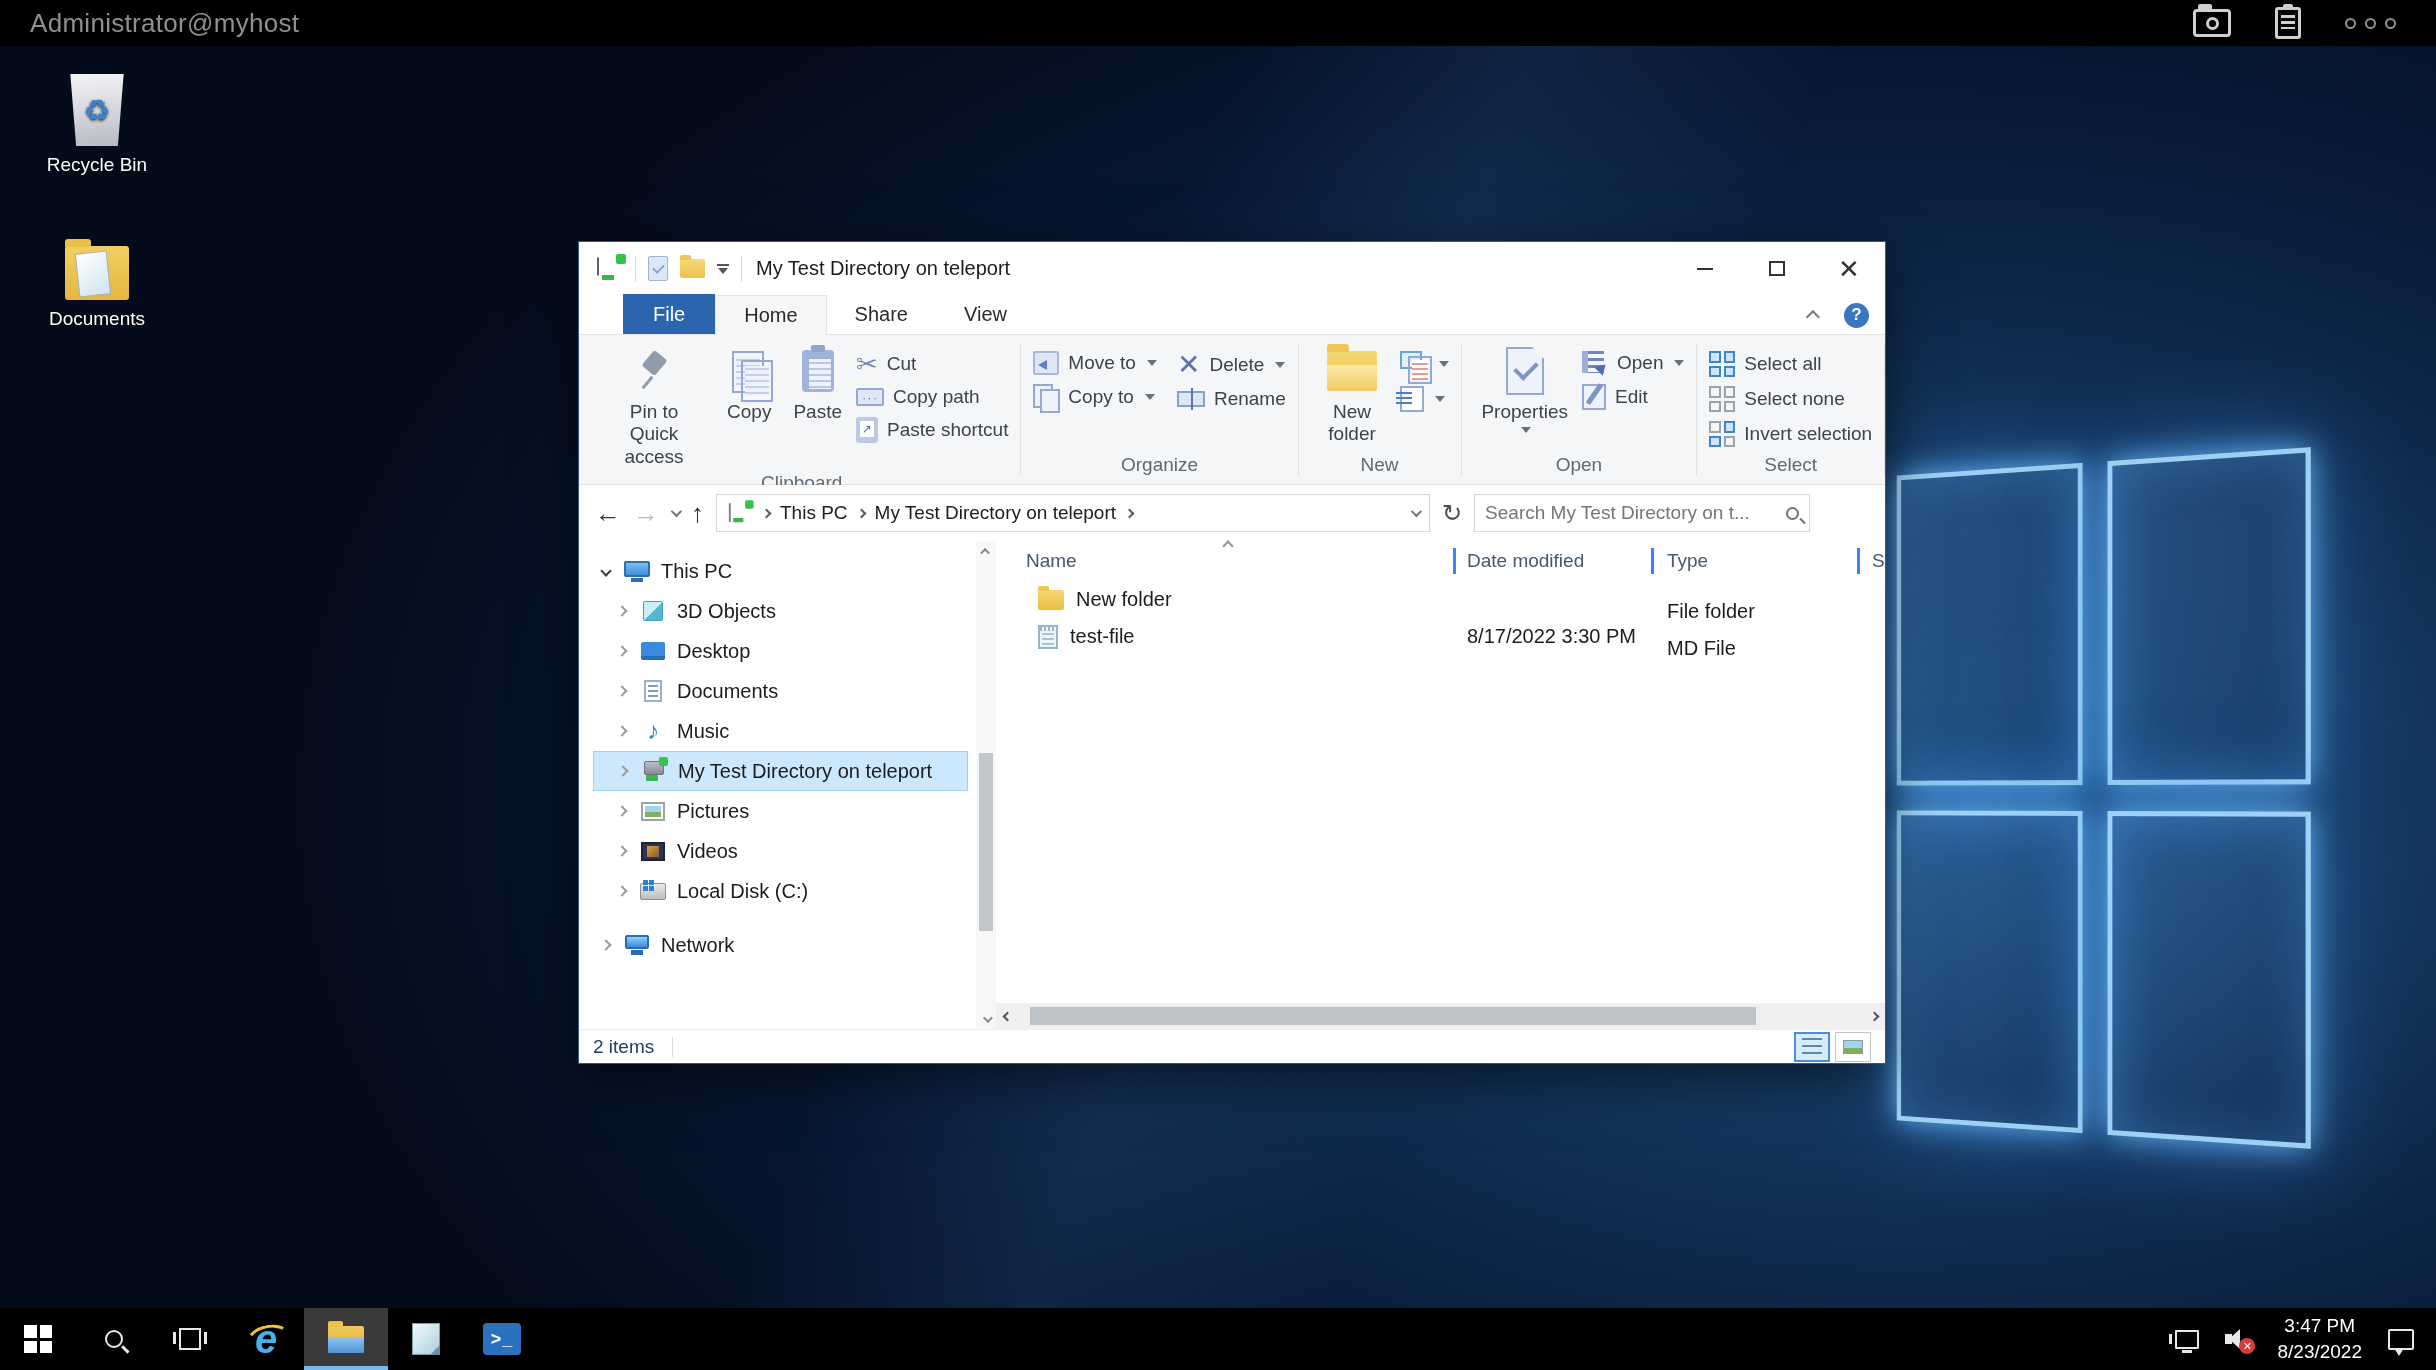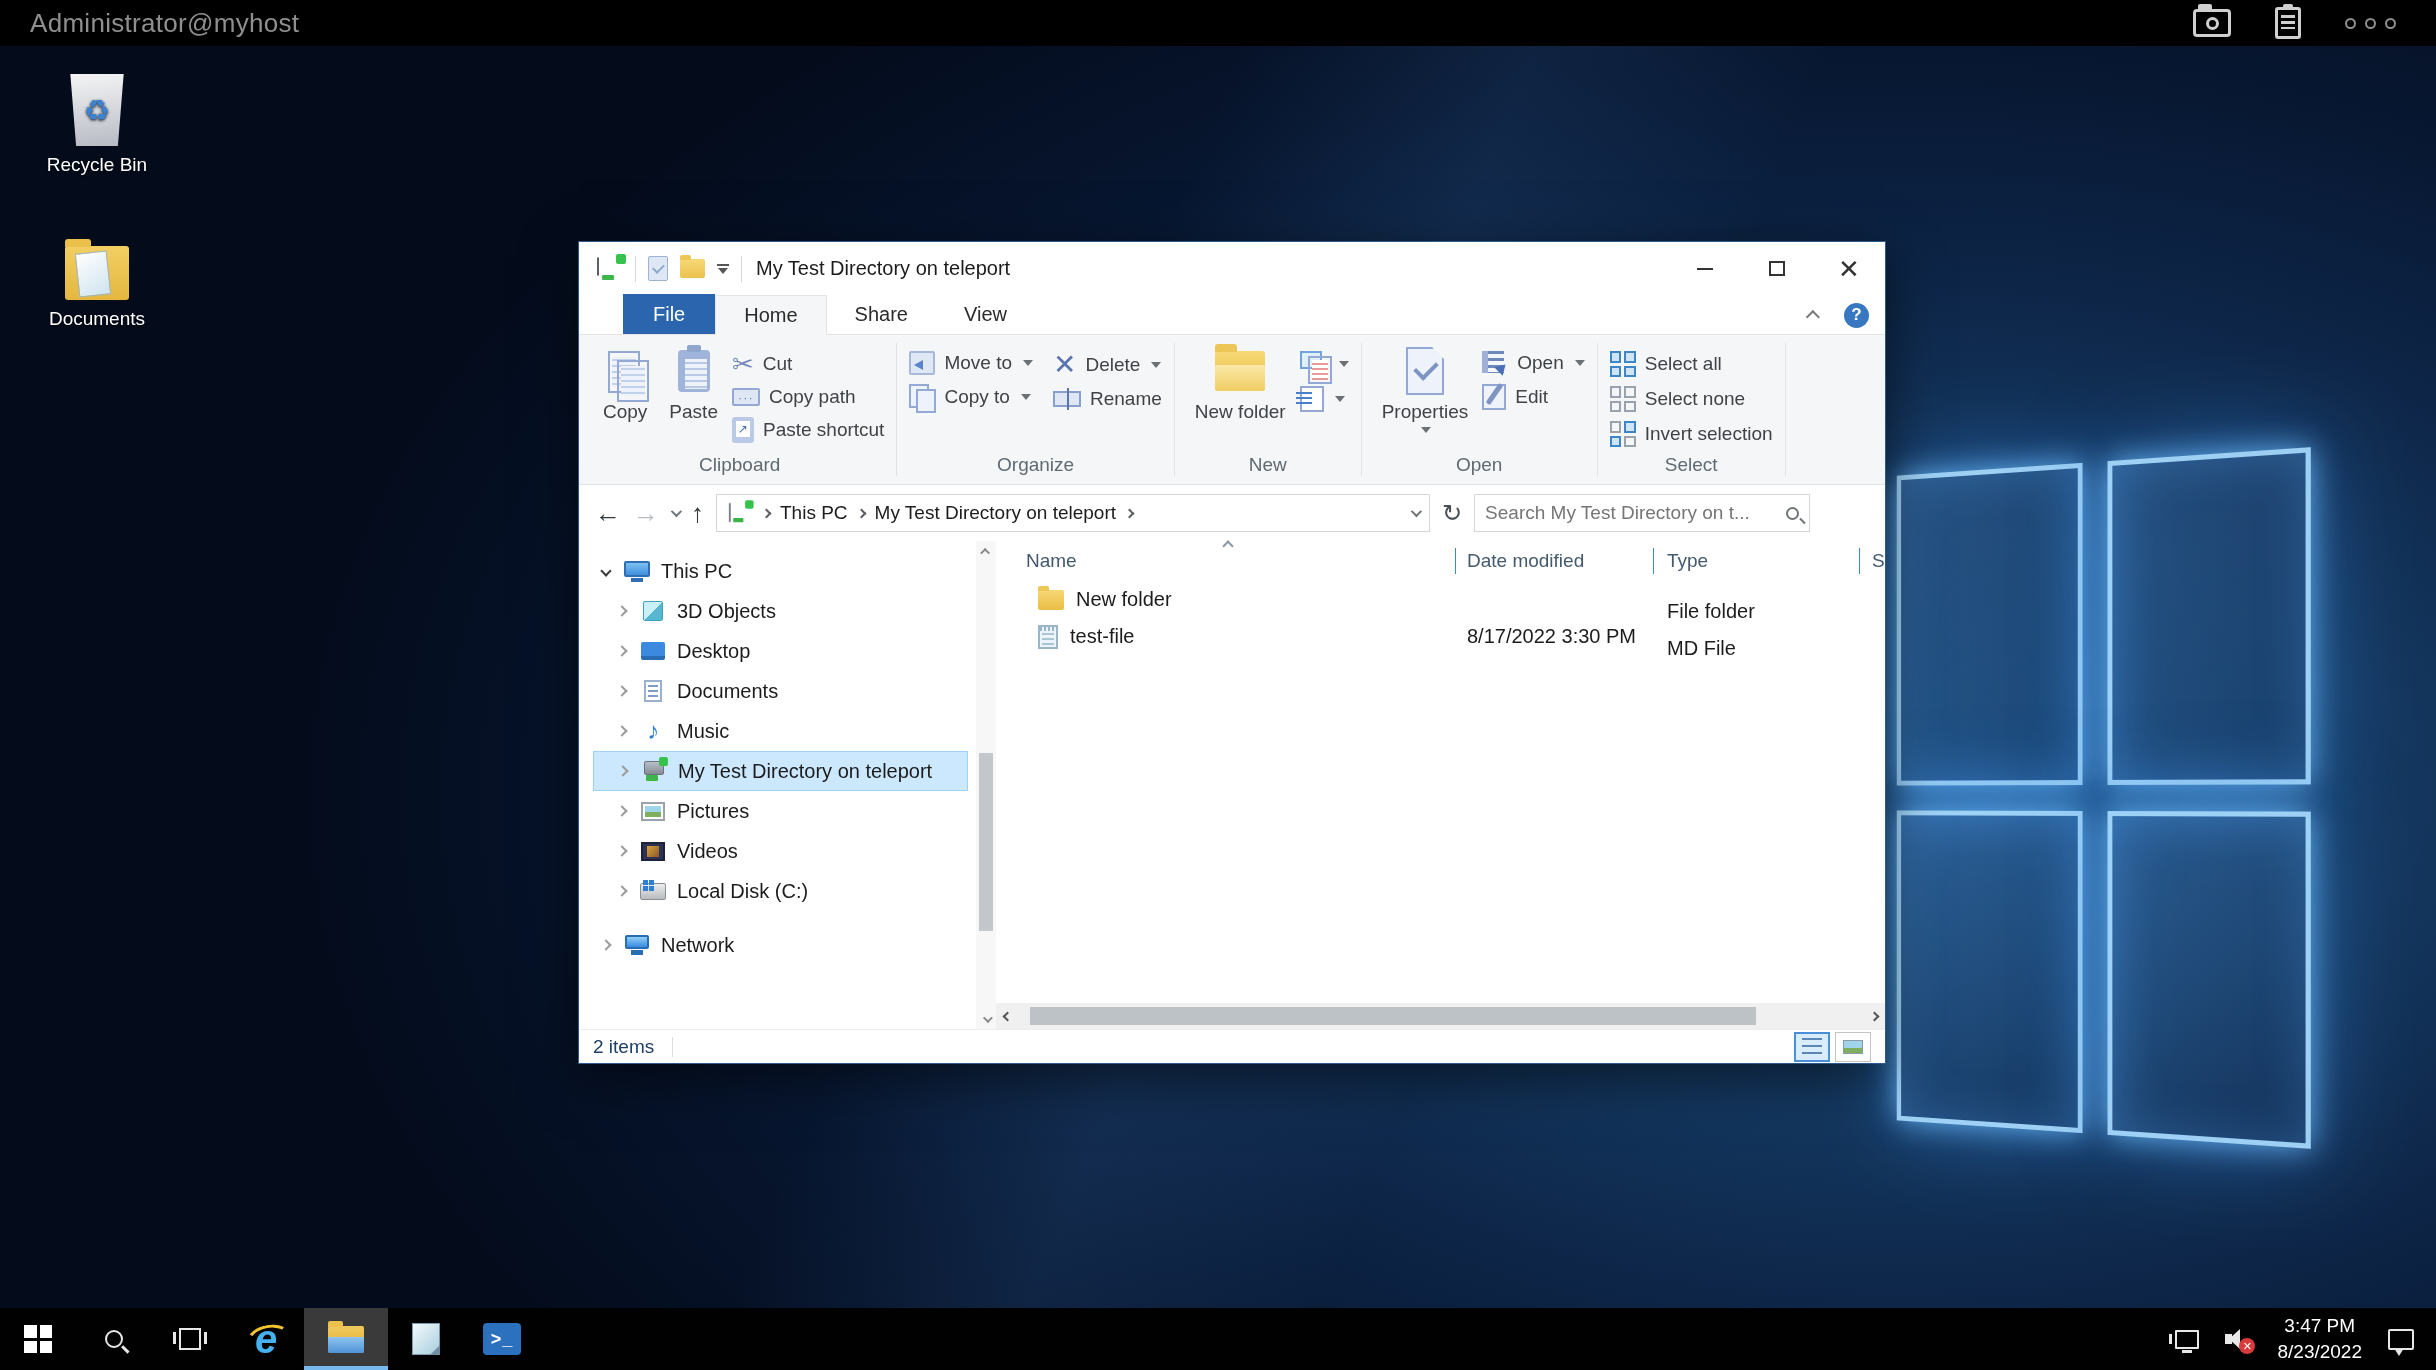--- a/index.html
+++ b/index.html
@@ -211,21 +211,21 @@
 .nav-scroll { position:absolute; right:0; top:0; bottom:0; width:20px; background:#f7f7f7; display:flex; flex-direction:column; align-items:center; }
 .ns-arrow { height:20px; display:flex; align-items:center; justify-content:center; width:100%; }
 .ns-up { width:7px; height:7px; border-left:2px solid #8a8a8a; border-top:2px solid #8a8a8a; transform:rotate(45deg) translateY(2px); }
 .ns-dn { width:7px; height:7px; border-right:2px solid #8a8a8a; border-bottom:2px solid #8a8a8a; transform:rotate(45deg) translateY(-2px); }
 .ns-track { flex:1; width:100%; position:relative; }
 .ns-thumb { position:absolute; left:3px; right:3px; top:192px; height:178px; background:#c2c7cc; }
 
 
 .files { flex:1; display:flex; flex-direction:column; min-width:0; position:relative; }
 .fheaders { height:40px; display:flex; align-items:center; font-size:19px; color:#44596e; position:relative; flex:none; }
-.fh { height:26px; display:flex; align-items:center; border-right:1px solid #3b82f6; }
+.fh { height:26px; display:flex; align-items:center; border-right:3px solid #3b82f6; }
 .fh-name { width:460px; padding-left:30px; }
 .fh-date { width:198px; padding-left:11px; }
 .fh-type { width:206px; padding-left:13px; }
 .fh-size { flex:1; padding-left:12px; overflow:hidden; white-space:nowrap; border-right:none; }
 .sort-caret { position:absolute; left:228px; top:1px; width:8px; height:8px; border-left:2px solid #8a9aa8; border-top:2px solid #8a9aa8; transform:rotate(45deg); }
 .frows { flex:1; overflow:hidden; }
 .frow { height:37px; display:flex; align-items:center; font-size:20px; color:#1c1c1c; }
 .fc-name { width:460px; display:flex; align-items:center; padding-left:42px; gap:12px; }
 .fc-date { width:198px; padding-left:11px; color:#1c1c1c; }
 .fc-type { width:206px; padding-left:13px;margin-top:23px; }
@@ -360,20 +360,26 @@
       <span class="rib-collapse"></span>
       <span class="help-btn">?</span>
     </div>
   </div>
 
   <div class="ribbon">
     <div class="rgroup">
       <div class="rgroup-body">
         <div class="rbig">
           <span class="bicon">
+              <span class="i-pin"></span>
+            </span>
+          <span>Pin to Quick access</span>
+        </div>
+        <div class="rbig">
+          <span class="bicon">
               <span class="i-docs2"></span>
             </span>
           <span>Copy</span>
         </div>
         <div class="rbig">
           <span class="bicon">
               <span class="i-clipboard"></span>
             </span>
           <span>Paste</span>
         </div>

